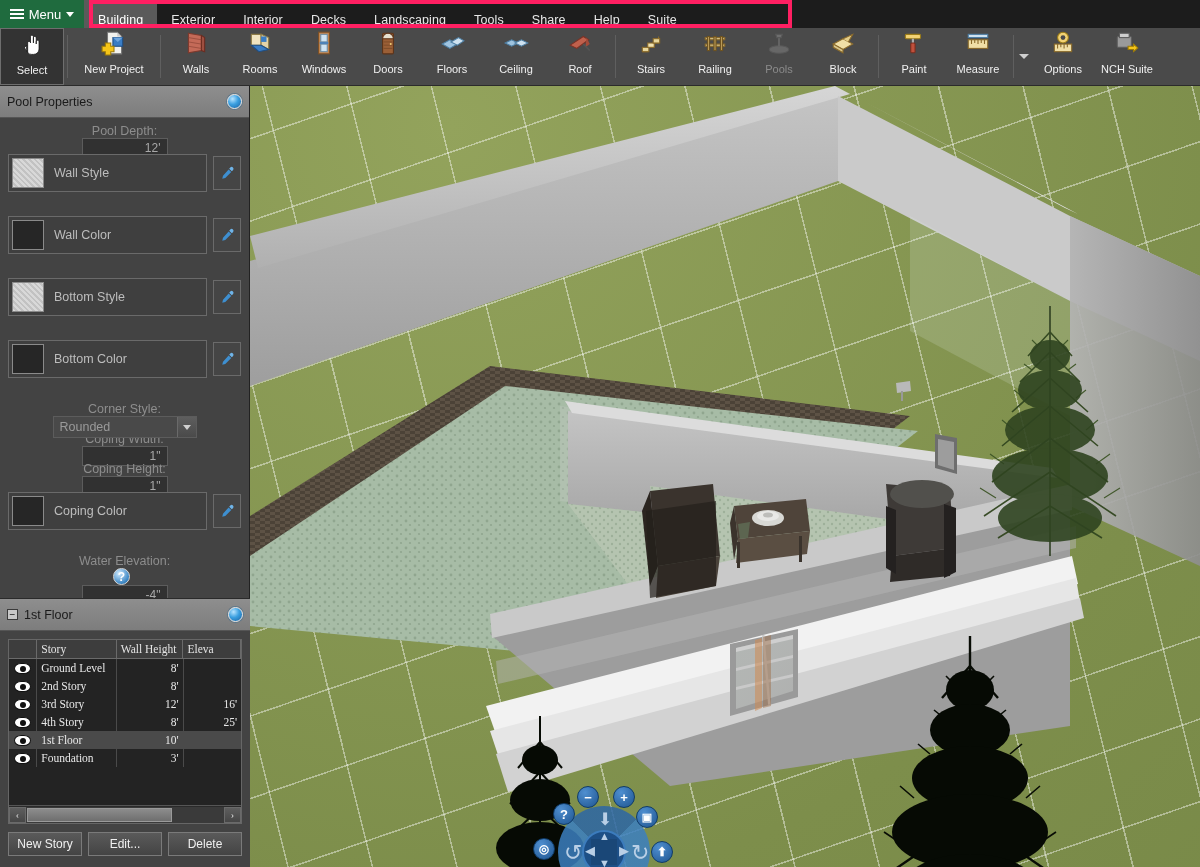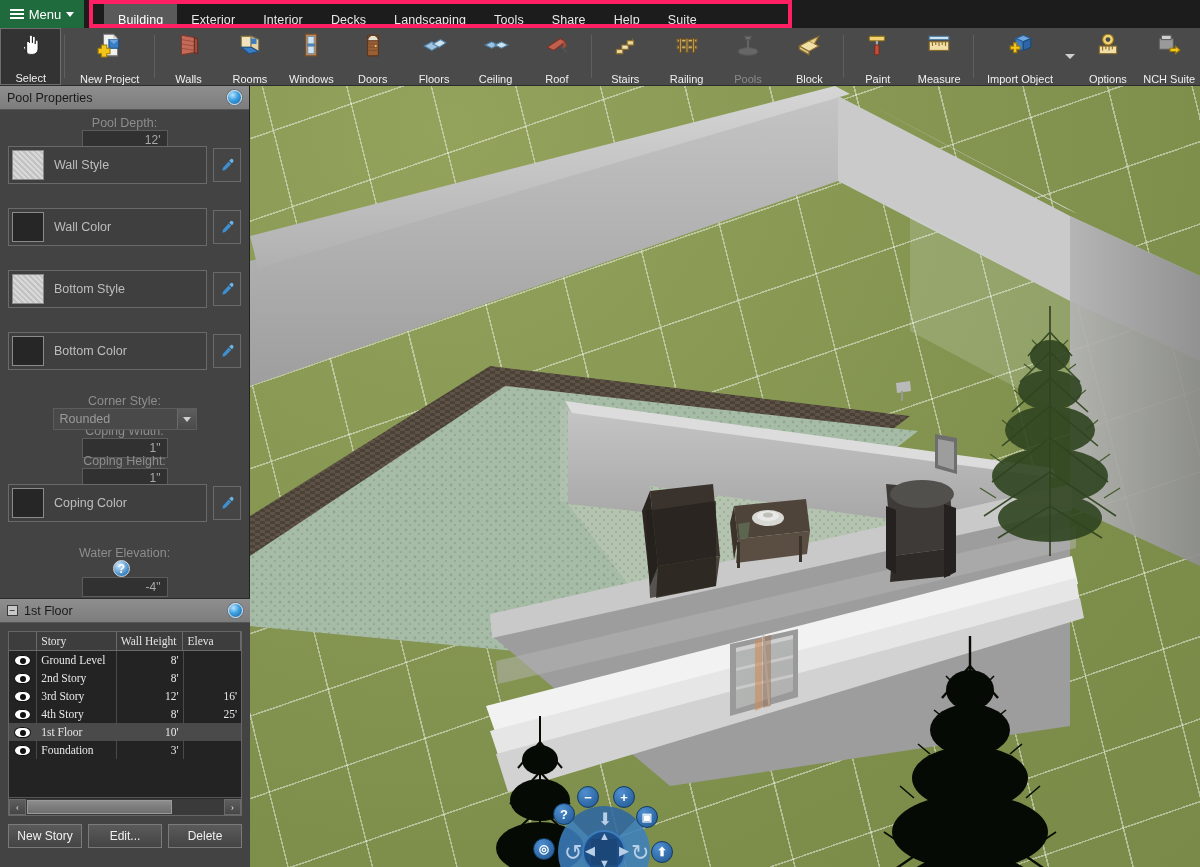--- a/index.html
+++ b/index.html
@@ -26,41 +26,41 @@
   .burger { display: inline-flex; flex-direction: column; gap: 2px; }
   .burger i { display: block; width: 14px; height: 2px; background: #fff; }
   .caret-down {
     width: 0; height: 0; border-left: 4px solid transparent;
     border-right: 4px solid transparent; border-top: 5px solid #fff;
   }
   .tabs-wrap {
     position: relative; flex: 1; display: flex; align-items: stretch;
     background: #1c1c1c;
   }
-  .tabs { display: flex; align-items: stretch; height: 40px; margin-left: 20px; }
+  .tabs { display: flex; align-items: stretch; height: 40px; }
   .tab {
     color: #e8e8e8; font-size: 12.5px; display: flex; align-items: center;
     justify-content: center; padding: 0 14px; cursor: pointer;
     white-space: nowrap; letter-spacing: .1px;
   }
   .tab.active { background: #5a5a5a; color: #ffffff; }
   .tab-hl {
     position: absolute; left: 5px; top: 0px; width: 703px; height: 28px;
     border: 4px solid #ff1f62; pointer-events: none; z-index: 5;
   }
 
   
   .toolbar {
     position: absolute; left: 0; top: 28px; width: 1200px; height: 58px;
     background: #4a4a4a; display: flex; align-items: stretch;
     border-bottom: 1px solid #2b2b2b;
   }
   .tool {
     width: 64px; display: flex; flex-direction: column; align-items: center;
-    justify-content: flex-end; gap: 15px; cursor: pointer; position: relative;
+    justify-content: flex-start; gap: 7px; cursor: pointer; position: relative;
     color: #f0f0f0; font-size: 11px;
   }
   .tool.wide { width: 86px; }
   .tool.xwide { width: 90px; }
   .tool.active { background: #333; border: 1px solid #6e6e6e; }
   .tool.disabled { color: #8b8b8b; }
   .tool-ico { height: 28px; display: flex; align-items: flex-end; justify-content: center; }
   .tool-lbl { line-height: 12px; white-space: nowrap; }
   .tsep { width: 1px; background: #5f5f5f; margin: 7px 3px; }
   .tool-caret {
@@ -68,21 +68,21 @@
     border-right: 5px solid transparent; border-top: 5px solid #cfcfcf;
     align-self: center; margin: 0 2px;
   }
 
   
   .left-panel {
     position: absolute; left: 0; top: 86px; width: 250px; height: 781px;
     background: #434343; border-right: 1px solid #222;
   }
   .panel-head {
-    height: 24px; background: linear-gradient(#8e8e8e, #7d7d7d);
+    height: 32px; background: linear-gradient(#8e8e8e, #7d7d7d);
     display: flex; align-items: center; padding: 8px 7px;
     color: #1a1a1a; font-size: 12.5px; border-bottom: 1px solid #555;
   }
   .panel-head .ph-title { flex: 1; }
   .globe-ico {
     width: 15px; height: 15px; border-radius: 50%;
     background: radial-gradient(circle at 35% 30%, #b8e4ff 0%, #3a9fe0 45%, #1a5f9e 100%);
     border: 1px solid #e8e8e8; box-shadow: 0 0 0 1px #60788a;
   }
   .collapse-box {
@@ -436,31 +436,20 @@
             <rect x="3" y="4" width="18" height="3" fill="#cfe2f0" stroke="#4d7ea3"></rect>
             <rect x="3" y="9" width="18" height="8" fill="#f0dfa6" stroke="#8a6a2a"></rect>
             <g stroke="#8a6a2a">
               <path d="M6 9v4M9 9v3M12 9v4M15 9v3M18 9v4"></path>
             </g>
           </svg>
         </span>
         <span class="tool-lbl">Measure</span>
       </div>
       <div class="tsep"></div>
-      <div class="tool wide xwide">
-        <span class="tool-ico">
-          <svg width="26" height="26" viewBox="0 0 24 24">
-            <path d="M8 6l7-3 7 3-7 3z" fill="#6fa6dd" stroke="#2c5f9a"></path>
-            <path d="M8 6v8l7 3V9z" fill="#3a7dc4" stroke="#2c5f9a"></path>
-            <path d="M22 6v8l-7 3V9z" fill="#2c66a5" stroke="#1d4878"></path>
-            <path d="M3 13h3v-3h3v3h3v3H9v3H6v-3H3z" fill="#f5c518" stroke="#9c7a08"></path>
-          </svg>
-        </span>
-        <span class="tool-lbl">Import Object</span>
-      </div>
       <div class="tool-caret"></div>
       <div class="tool">
         <span class="tool-ico">
           <svg width="26" height="26" viewBox="0 0 24 24">
             <circle cx="12" cy="7" r="5" fill="#f2d273" stroke="#9a7b18"></circle>
             <circle cx="12" cy="7" r="2.2" fill="#4a4a4a"></circle>
             <rect x="4" y="13" width="16" height="7" fill="#f0dfa6" stroke="#8a6a2a"></rect>
             <g stroke="#8a6a2a">
               <path d="M7 13v4M10 13v3M13 13v4M16 13v3"></path>
             </g>

